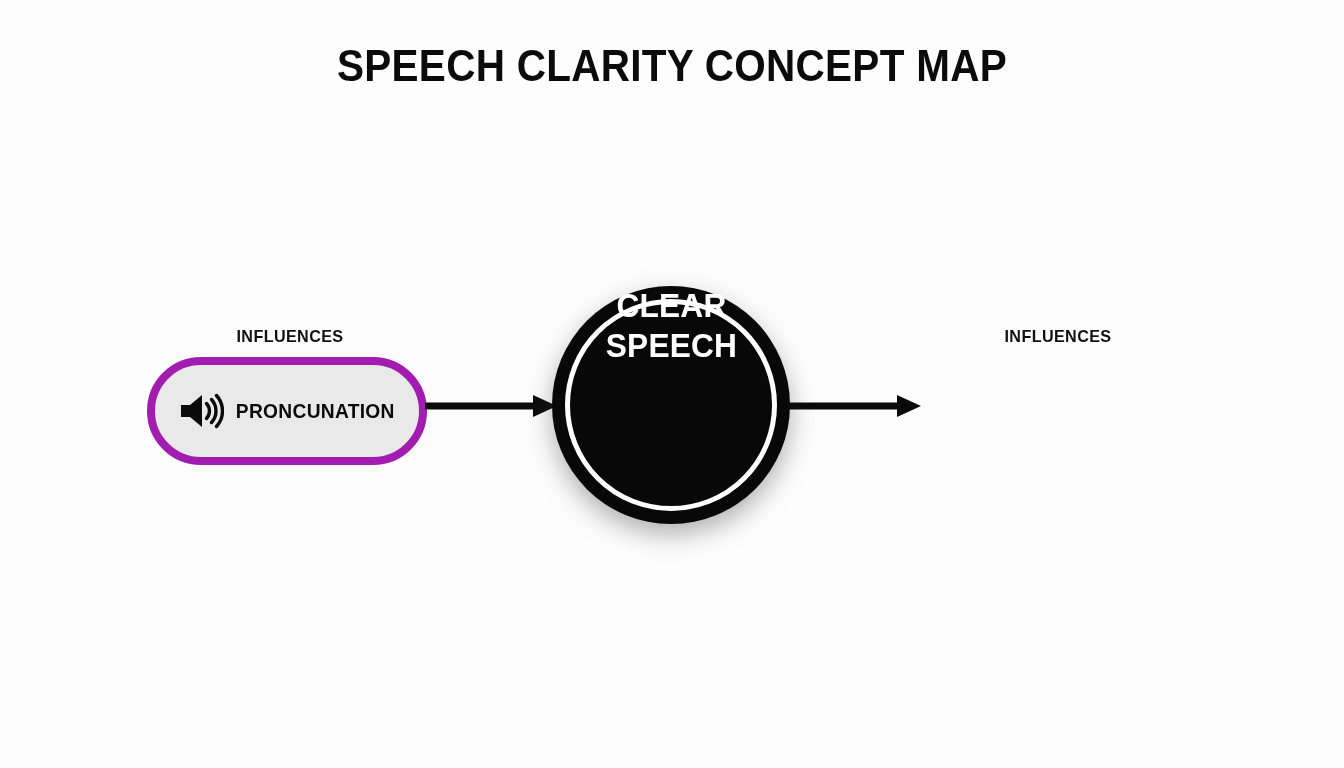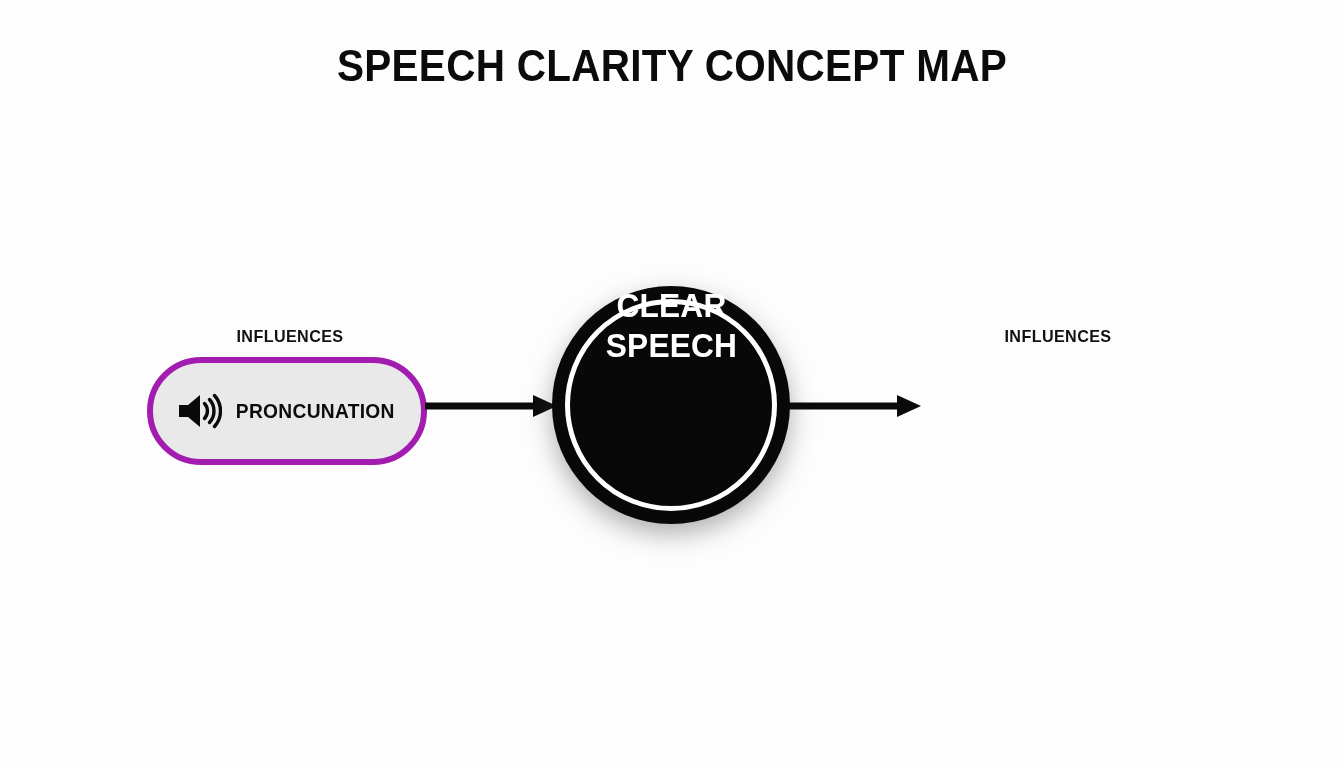--- a/index.html
+++ b/index.html
@@ -55,21 +55,21 @@
   #edge-label-right { left: 958px; width: 200px; }
 
   
   .pill-node {
     position: absolute;
     top: 357px;
     width: 280px;
     height: 108px;
     box-sizing: border-box;
     background: #e9e9e9;
-    border: 6px solid #a21caf;
+    border: 8px solid #a21caf;
     border-radius: 54px;
     display: flex;
     align-items: center;
     padding-left: 22px;
   }
   #node-pronunciation { left: 147px; }
   #node-enunciation   { left: 917px; }
 
   .node-icon {
     flex: 0 0 auto;

